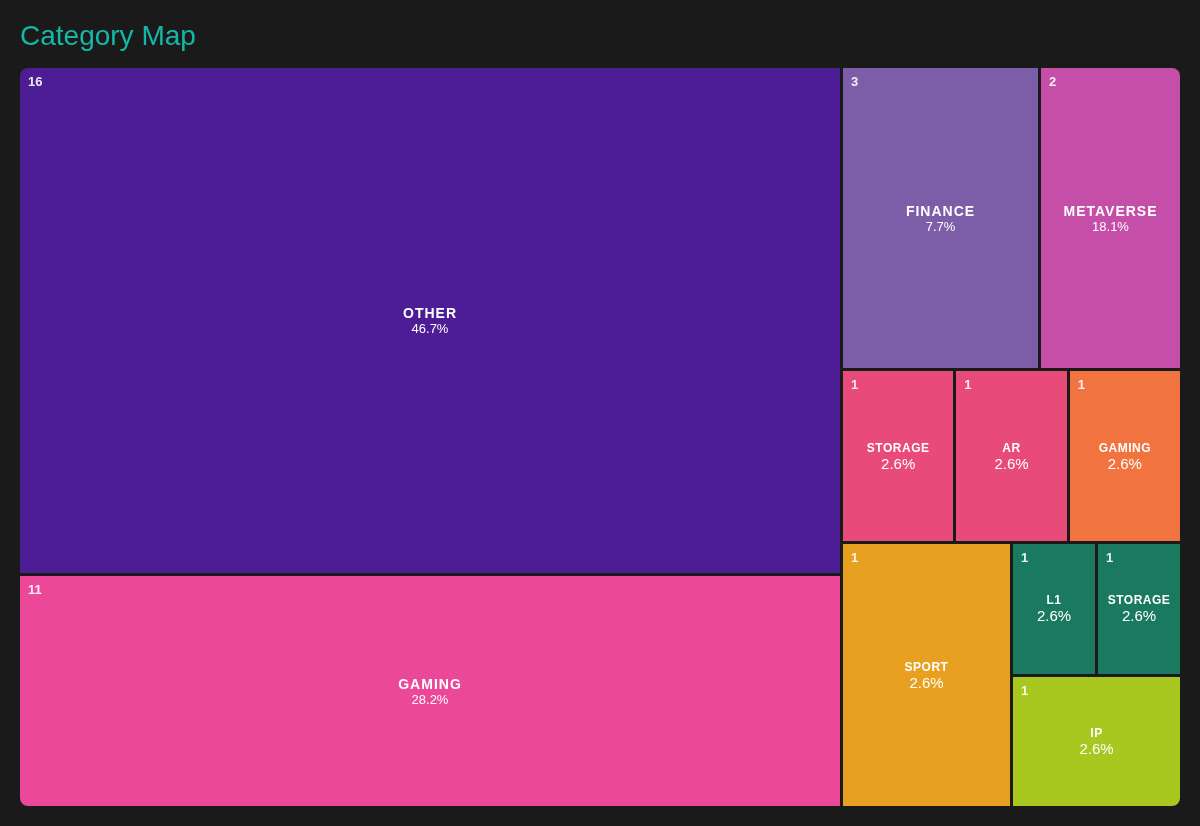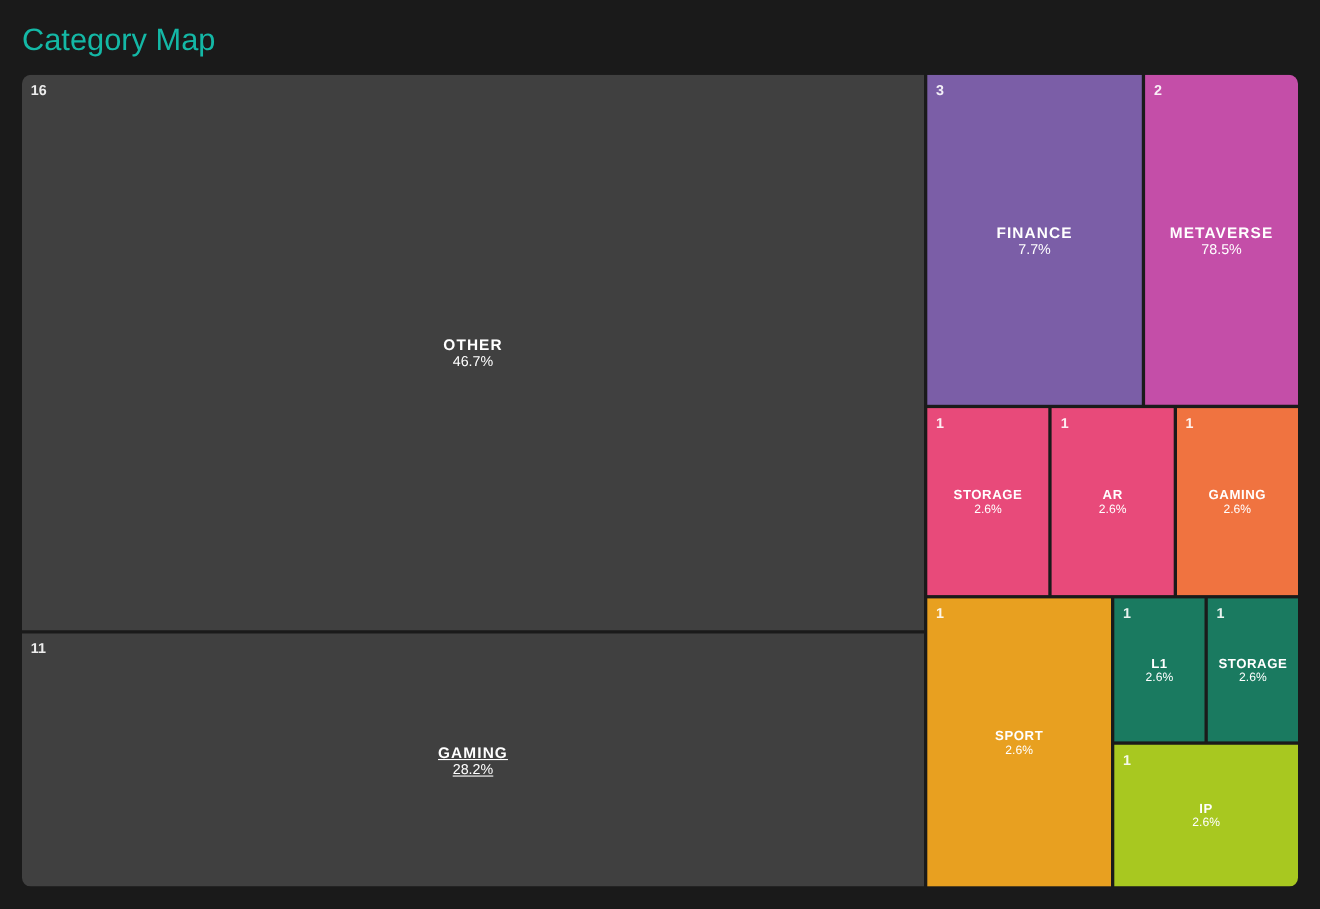--- a/index.html
+++ b/index.html
@@ -66,30 +66,29 @@
 
     
     #left-col {
       display: flex;
       flex-direction: column;
       flex: 0 0 820px;
       gap: 3px;
     }
 
     #cell-other {
-      background: #404040;
+      background: #4c1d95;
       flex: 0 0 505px;
       border-radius: 4px 0 0 0;
     }
 
     #cell-gaming {
-      background: #404040;
+      background: #ec4899;
       flex: 1;
       border-radius: 0 0 0 4px;
-      text-decoration: underline;
     }
 
     
     #right-col {
       flex: 1;
       display: flex;
       flex-direction: column;
       gap: 3px;
     }
 
@@ -181,21 +180,21 @@
       border-radius: 0 0 4px 0;
     }
 
     .cell-label-sm {
       font-size: 12px;
       letter-spacing: 0.5px;
       font-weight: 700;
     }
 
     .cell-value-sm {
-      font-size: 11px;
+      font-size: 15px;
     }
   </style>
 </head>
 <body>
 
 <div id="page-title">Category Map</div>
 
 <div id="treemap-container">
 
   <div id="left-col">
@@ -215,21 +214,21 @@
 
     <div id="right-top">
       <div id="cell-finance" class="cell">
         <span class="cell-count">3</span>
         <span class="cell-label">FINANCE</span>
         <span class="cell-value">7.7%</span>
       </div>
       <div id="cell-metaverse" class="cell">
         <span class="cell-count">2</span>
         <span class="cell-label">METAVERSE</span>
-        <span class="cell-value">78.5%</span>
+        <span class="cell-value">18.1%</span>
       </div>
     </div>
 
     <div id="right-mid">
       <div id="cell-social" class="cell">
         <span class="cell-count">1</span>
         <span class="cell-label cell-label-sm">STORAGE</span>
         <span class="cell-value cell-value-sm">2.6%</span>
       </div>
       <div id="cell-ar" class="cell">

